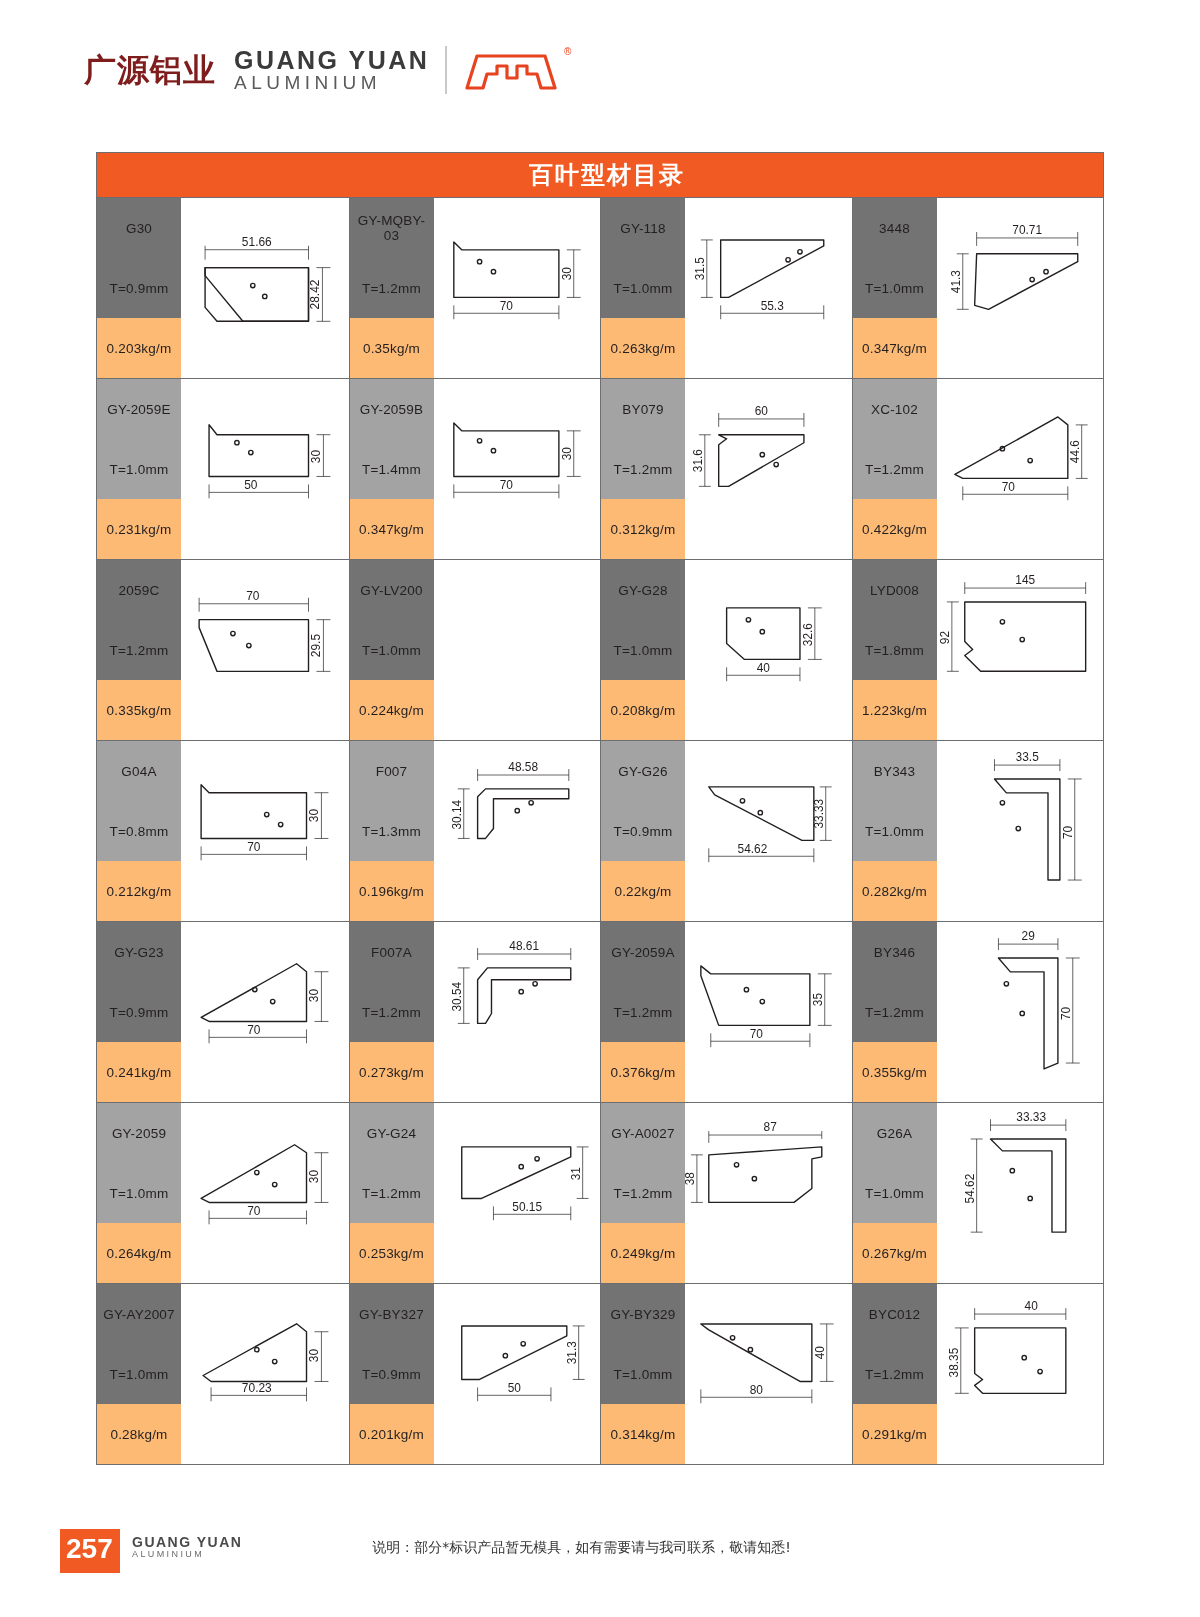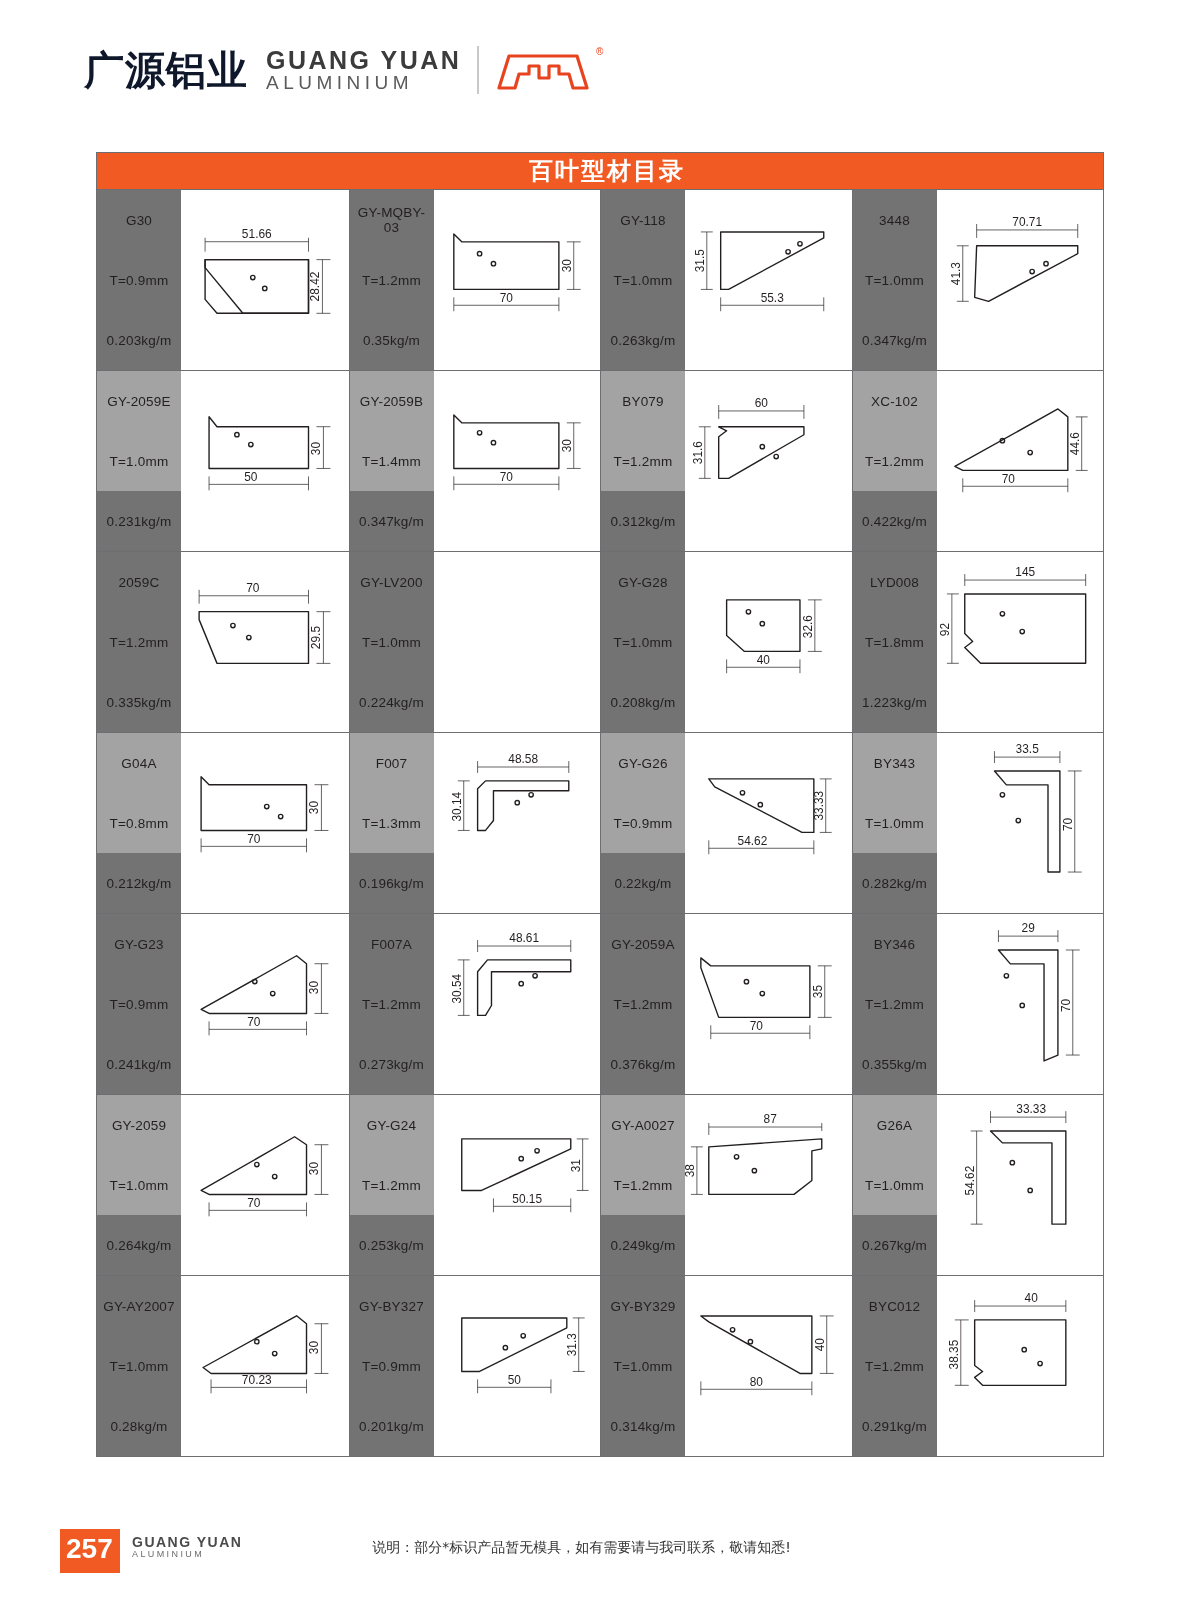--- a/index.html
+++ b/index.html
@@ -25,23 +25,23 @@
   }
   .logo-block {
     position: absolute;
     left: 84px; top: 46px;
     display: flex;
     align-items: center;
   }
   .logo-cn {
     font-family: "DejaVu Sans", sans-serif;
     font-weight: bold;
-    font-size: 40px;
+    font-size: 32px;
     letter-spacing: 1px;
-    color: #0f172a;
+    color: #7f1d1d;
     line-height: 1;
   }
   .logo-en {
     margin-left: 18px;
     line-height: 1.05;
   }
   .logo-en .l1 {
     font-size: 25px;
     font-weight: bold;
     letter-spacing: 2.5px;
@@ -75,21 +75,21 @@
   
   .sheet {
     position: absolute;
     left: 96px;
     top: 152px;
     width: 1008px;
     border: 1px solid #6d6e71;
     box-sizing: border-box;
   }
   .title-bar {
-    height: 36px;
+    height: 44px;
     background: #f15a22;
     color: #ffffff;
     font-family: "DejaVu Sans", sans-serif;
     font-weight: bold;
     font-size: 24px;
     letter-spacing: 2px;
     display: flex;
     align-items: center;
     justify-content: center;
     padding-left: 14px;
@@ -126,21 +126,21 @@
     font-size: 13.5px;
     color: #231f20;
     text-align: center;
     box-sizing: border-box;
     padding: 0 2px;
     letter-spacing: 0.2px;
   }
   .info .code { font-size: 13.5px; }
   .tint-orange .code, .tint-orange .thk { background: #737373; }
   .tint-gray   .code, .tint-gray   .thk { background: #a3a3a3; }
-  .info .wt { background: #737373; }
+  .info .wt { background: #fdba74; }
 
   .draw {
     flex: 1 1 auto;
     position: relative;
     overflow: hidden;
   }
   .draw svg {
     position: absolute;
     left: 0; top: 0;
     width: 100%;

